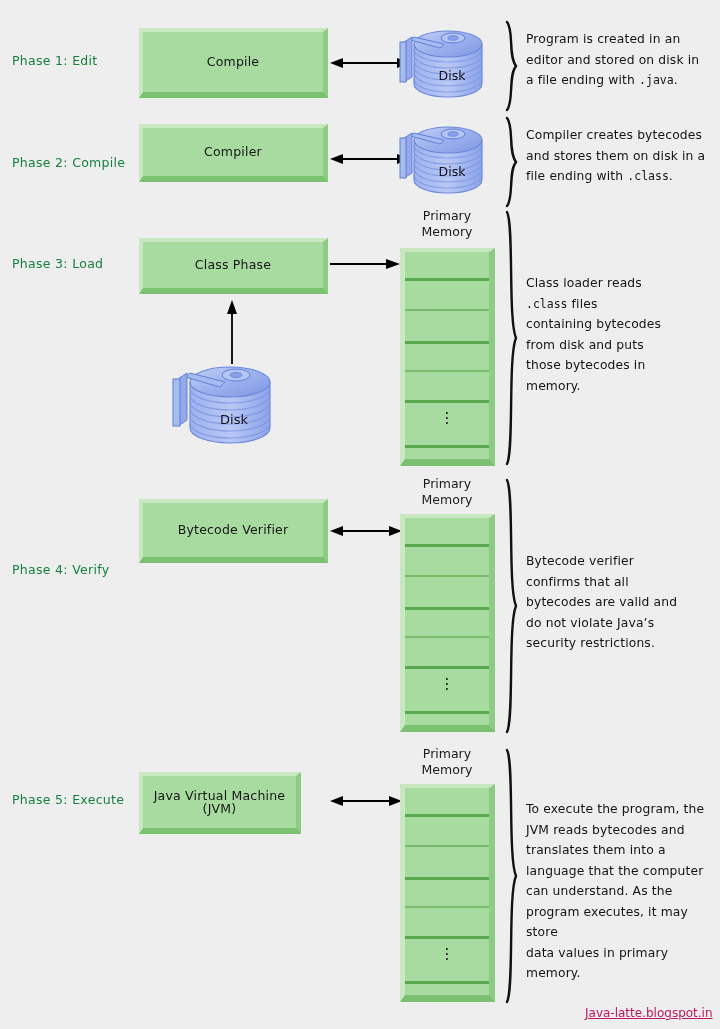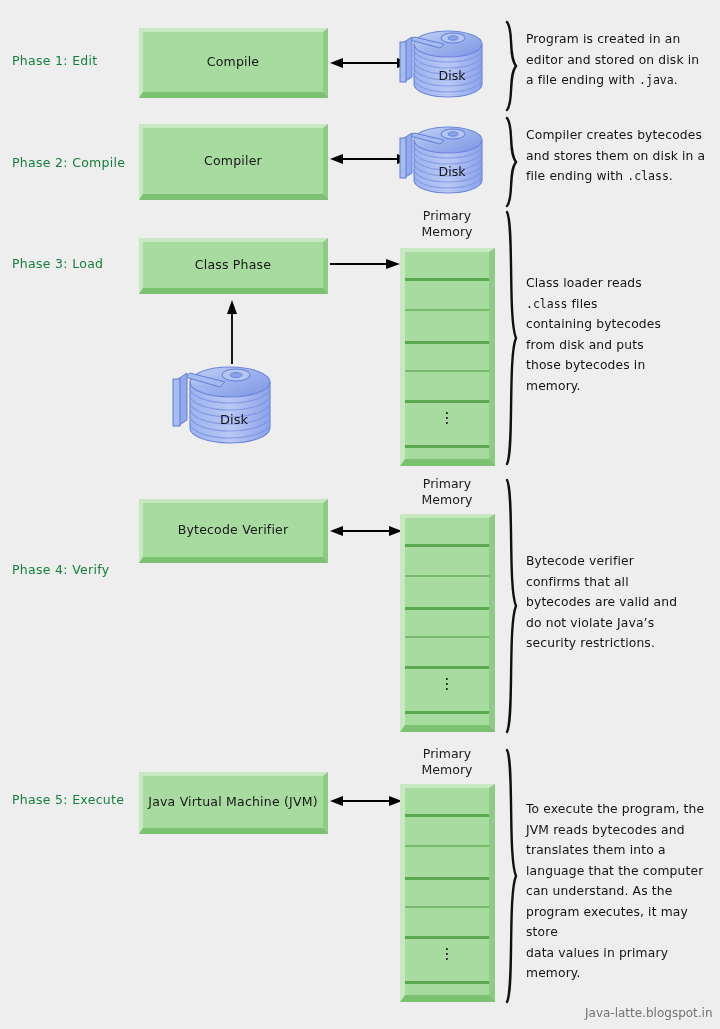--- a/index.html
+++ b/index.html
@@ -117,22 +117,23 @@
     font-family: "DejaVu Sans Mono", monospace;
     font-size: 11.5px;
     letter-spacing: 0;
   }
 
   
   .watermark {
     position: absolute;
     font-family: "DejaVu Sans", sans-serif;
     font-size: 12px;
-    color: #737373;
+    color: #be185d;
     white-space: nowrap;
+    text-decoration: underline;
   }
 </style>
 </head>
 <body>
 
 <div id="canvas">
 
   <div class="phase-label" style="left:12px; top:55px;">Phase 1: Edit</div>
 
   <div class="gbox" style="left:139px; top:28px; width:189px; height:70px;">
@@ -191,21 +192,21 @@
       <path d="M4 2 C11 10, 5 36, 13 46 C5 56, 11 82, 4 90" fill="none" stroke="#111" stroke-width="2.4" stroke-linecap="round"></path>
     </svg>
   </div>
 
   <div class="caption" style="left:526px; top:29px; width:190px;">Program is created in an
 editor and stored on disk in
 a file ending with <span class="code">.java</span>.</div>
 
   <div class="phase-label" style="left:12px; top:157px;">Phase 2: Compile</div>
 
-  <div class="gbox" style="left:139px; top:124px; width:189px; height:76px;">
+  <div class="gbox" style="left:139px; top:124px; width:189px; height:58px;">
     <div class="gbox-label">Compiler</div>
   </div>
 
   <div class="arrow" style="left:330px; top:151px; width:80px; height:16px;">
     <svg width="80" height="16" viewBox="0 0 80 16">
       <line x1="8" y1="8" x2="72" y2="8" stroke="#000" stroke-width="1.8"></line>
       <polygon points="0,8 13,3 13,13" fill="#000"></polygon>
       <polygon points="80,8 67,3 67,13" fill="#000"></polygon>
     </svg>
   </div>
@@ -348,21 +349,21 @@
   </div>
 
   <div class="caption" style="left:526px; top:551px; width:192px;">Bytecode verifier
 confirms that all
 bytecodes are valid and
 do not violate Java’s
 security restrictions.</div>
 
   <div class="phase-label" style="left:12px; top:794px;">Phase 5: Execute</div>
 
-  <div class="gbox" style="left:139px; top:772px; width:189px; height:62px;">
+  <div class="gbox" style="left:139px; top:772px; width:162px; height:62px;">
     <div class="gbox-label">Java Virtual Machine (JVM)</div>
   </div>
 
   <div class="arrow" style="left:330px; top:793px; width:72px; height:16px;">
     <svg width="72" height="16" viewBox="0 0 72 16">
       <line x1="8" y1="8" x2="64" y2="8" stroke="#000" stroke-width="1.8"></line>
       <polygon points="0,8 13,3 13,13" fill="#000"></polygon>
       <polygon points="72,8 59,3 59,13" fill="#000"></polygon>
     </svg>
   </div>

